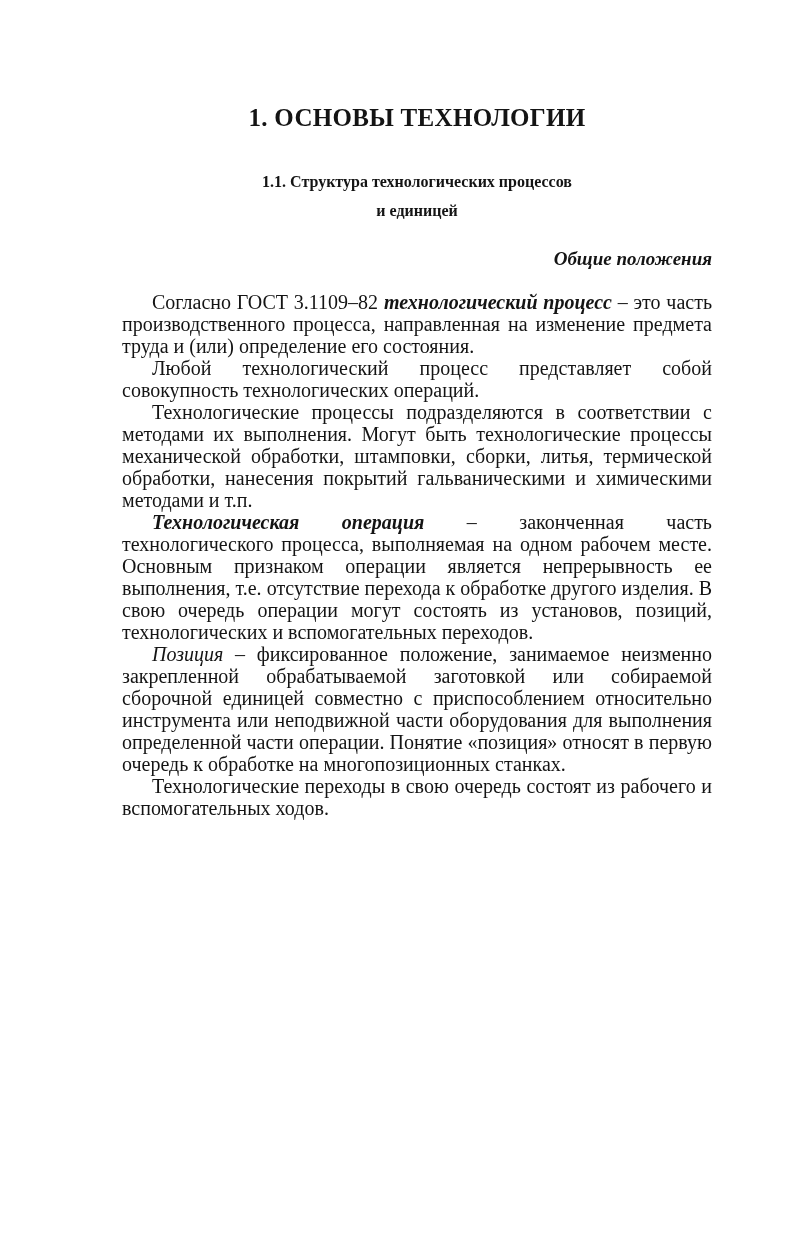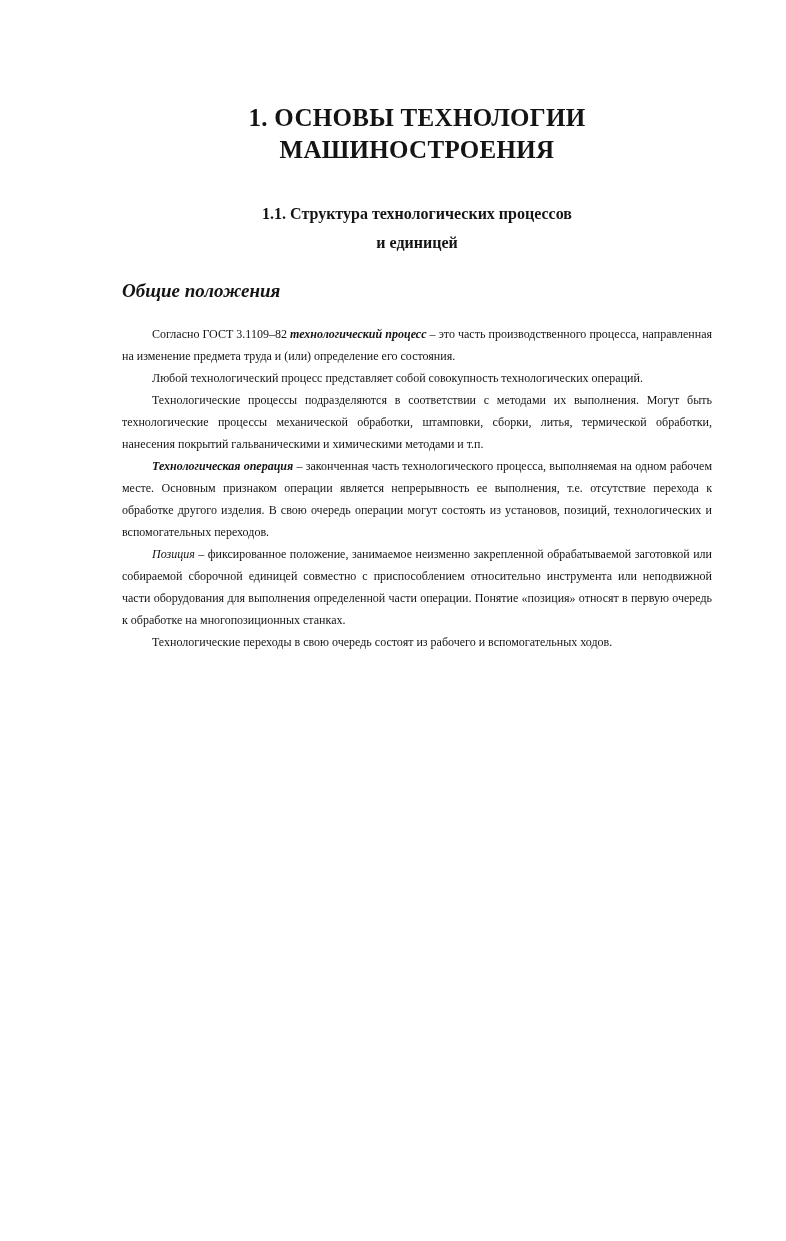--- a/index.html
+++ b/index.html
@@ -35,26 +35,26 @@
     font-size: 16px;
     font-weight: bold;
     text-align: center;
     line-height: 29px;
     margin: 0 0 22px 0;
   }
   .subsection-heading {
     font-size: 19px;
     font-weight: bold;
     font-style: italic;
-    text-align: left;
+    text-align: right;
     line-height: 24px;
     margin: 0 0 20px 0;
   }
   .para {
-    font-size: 12px;
+    font-size: 20px;
     line-height: 22px;
     text-align: justify;
     text-indent: 30px;
     margin: 0;
     hyphens: auto;
   }
   .run-normal { font-style: normal; font-weight: normal; }
   .run-bold-italic { font-weight: bold; font-style: italic; }
   .run-italic { font-style: italic; }
   .run-spaced { letter-spacing: 0.22em; }
@@ -66,21 +66,20 @@
   }
 </style>
 </head>
 <body>
 
 <div class="page">
   <div class="content">
 
     <h1 class="title">
       <span>1. ОСНОВЫ ТЕХНОЛОГИИ</span><br>
-      <span>МАШИНОСТРОЕНИЯ</span>
     </h1>
 
     <h2 class="section-heading">
       <span>1.1. Структура технологических процессов</span><br>
       <span>и единицей</span>
     </h2>
 
     <h3 class="subsection-heading">Общие положения</h3>
 
     <div class="paragraphs">

